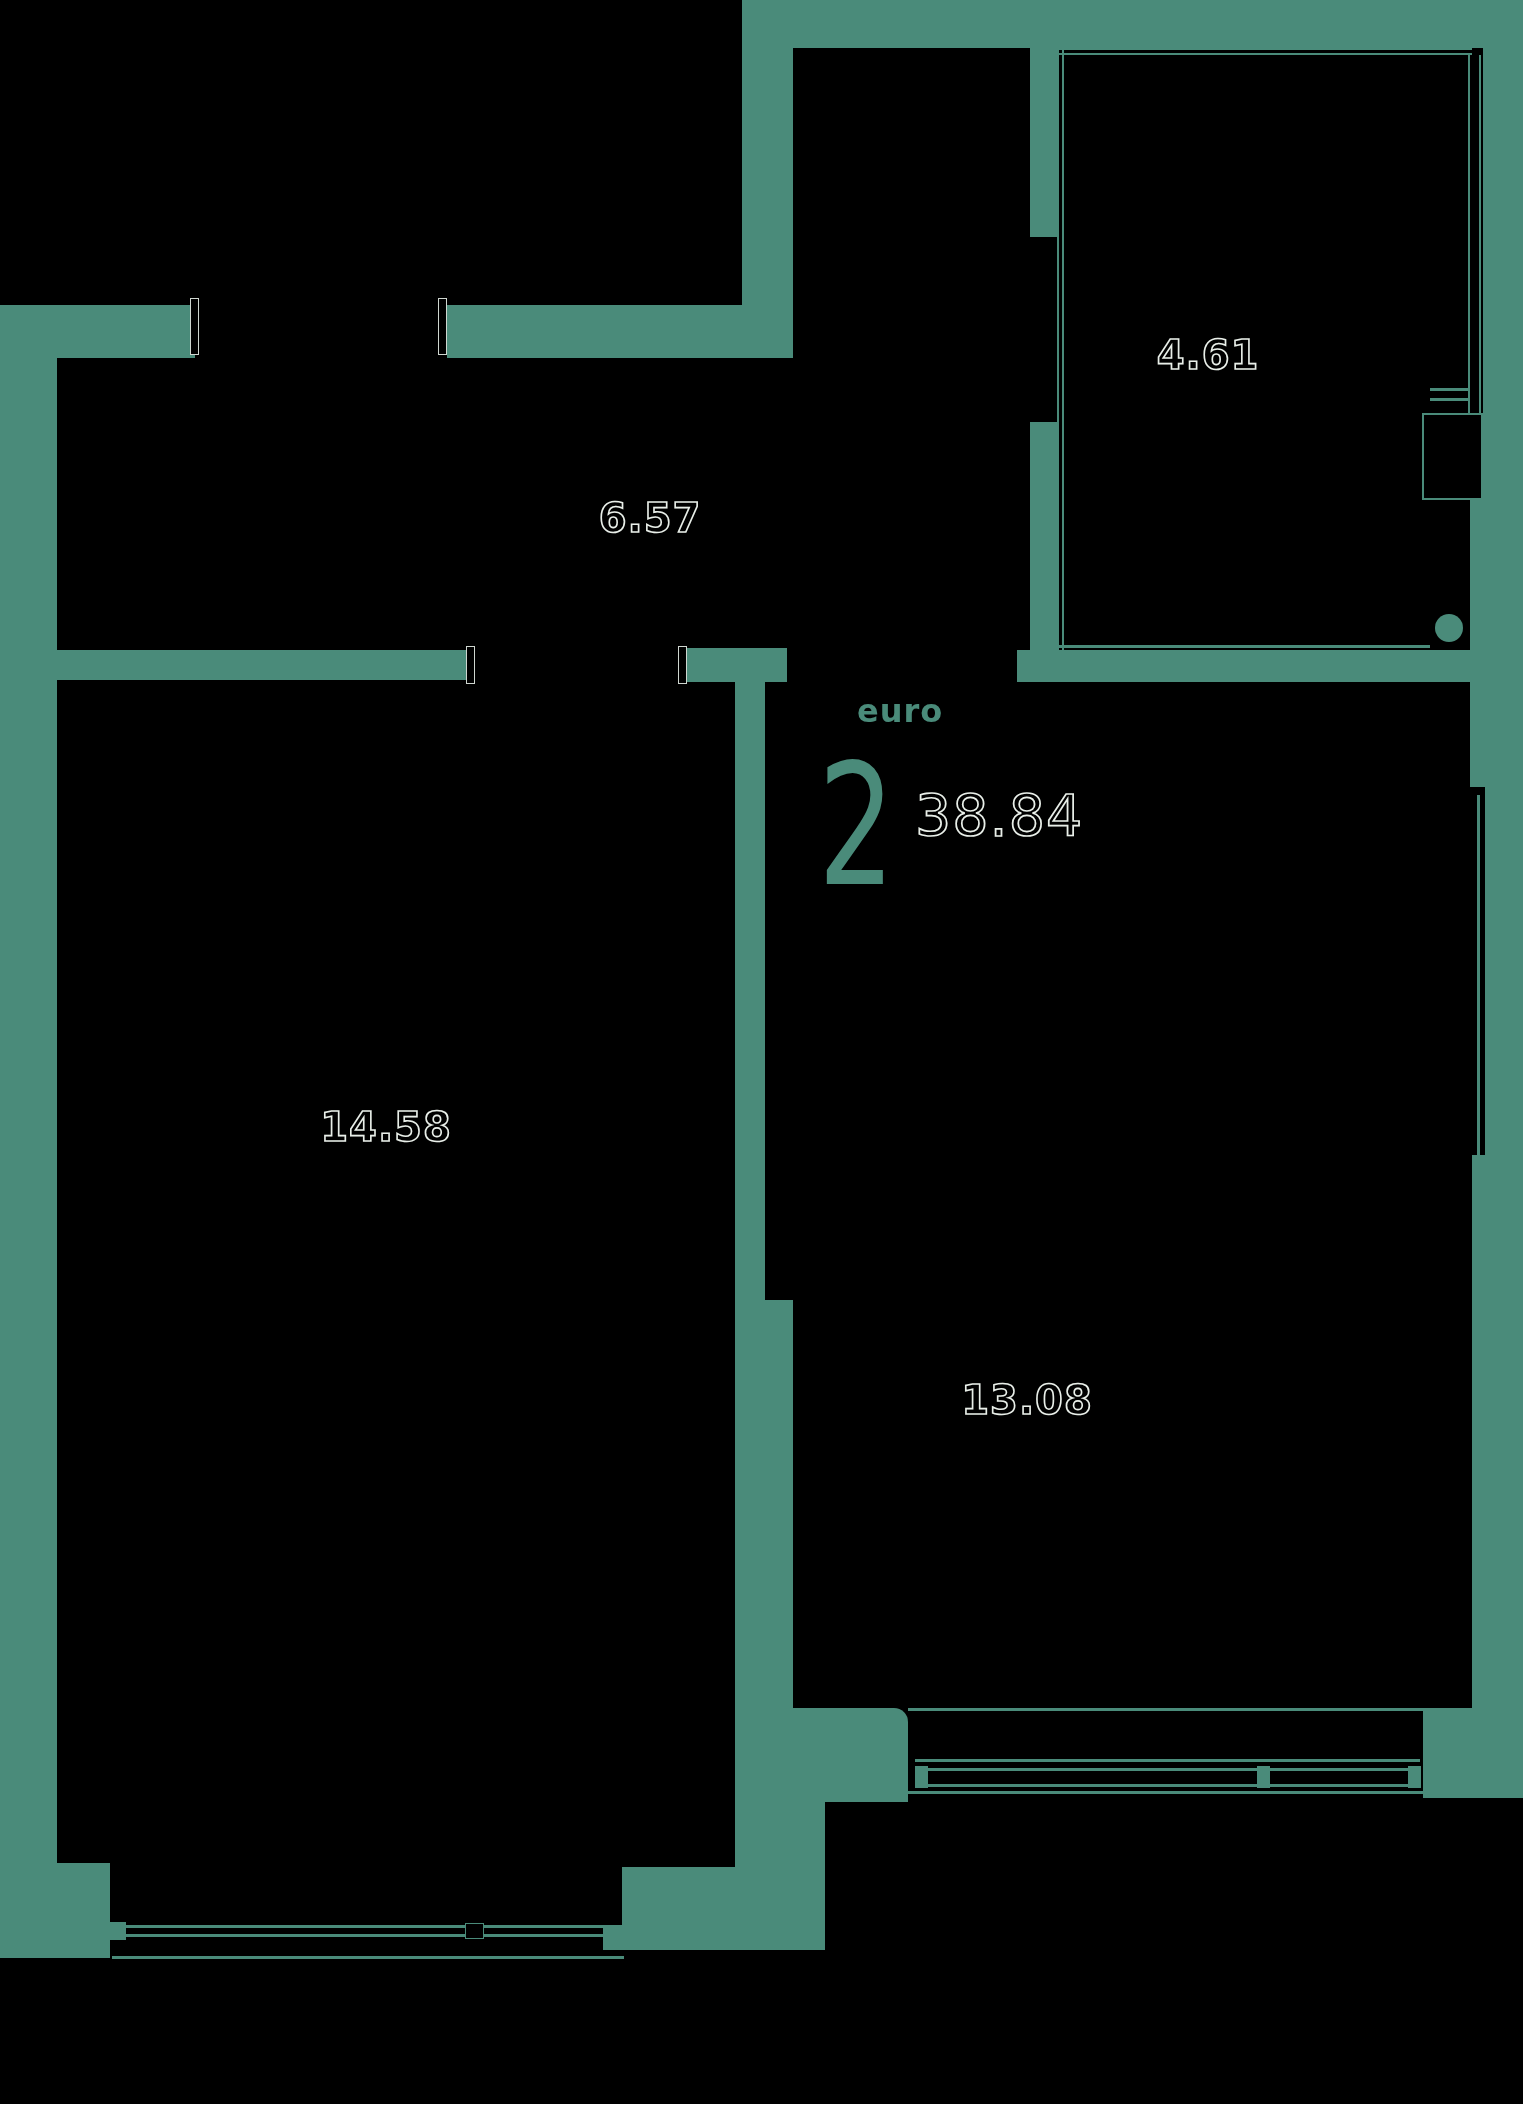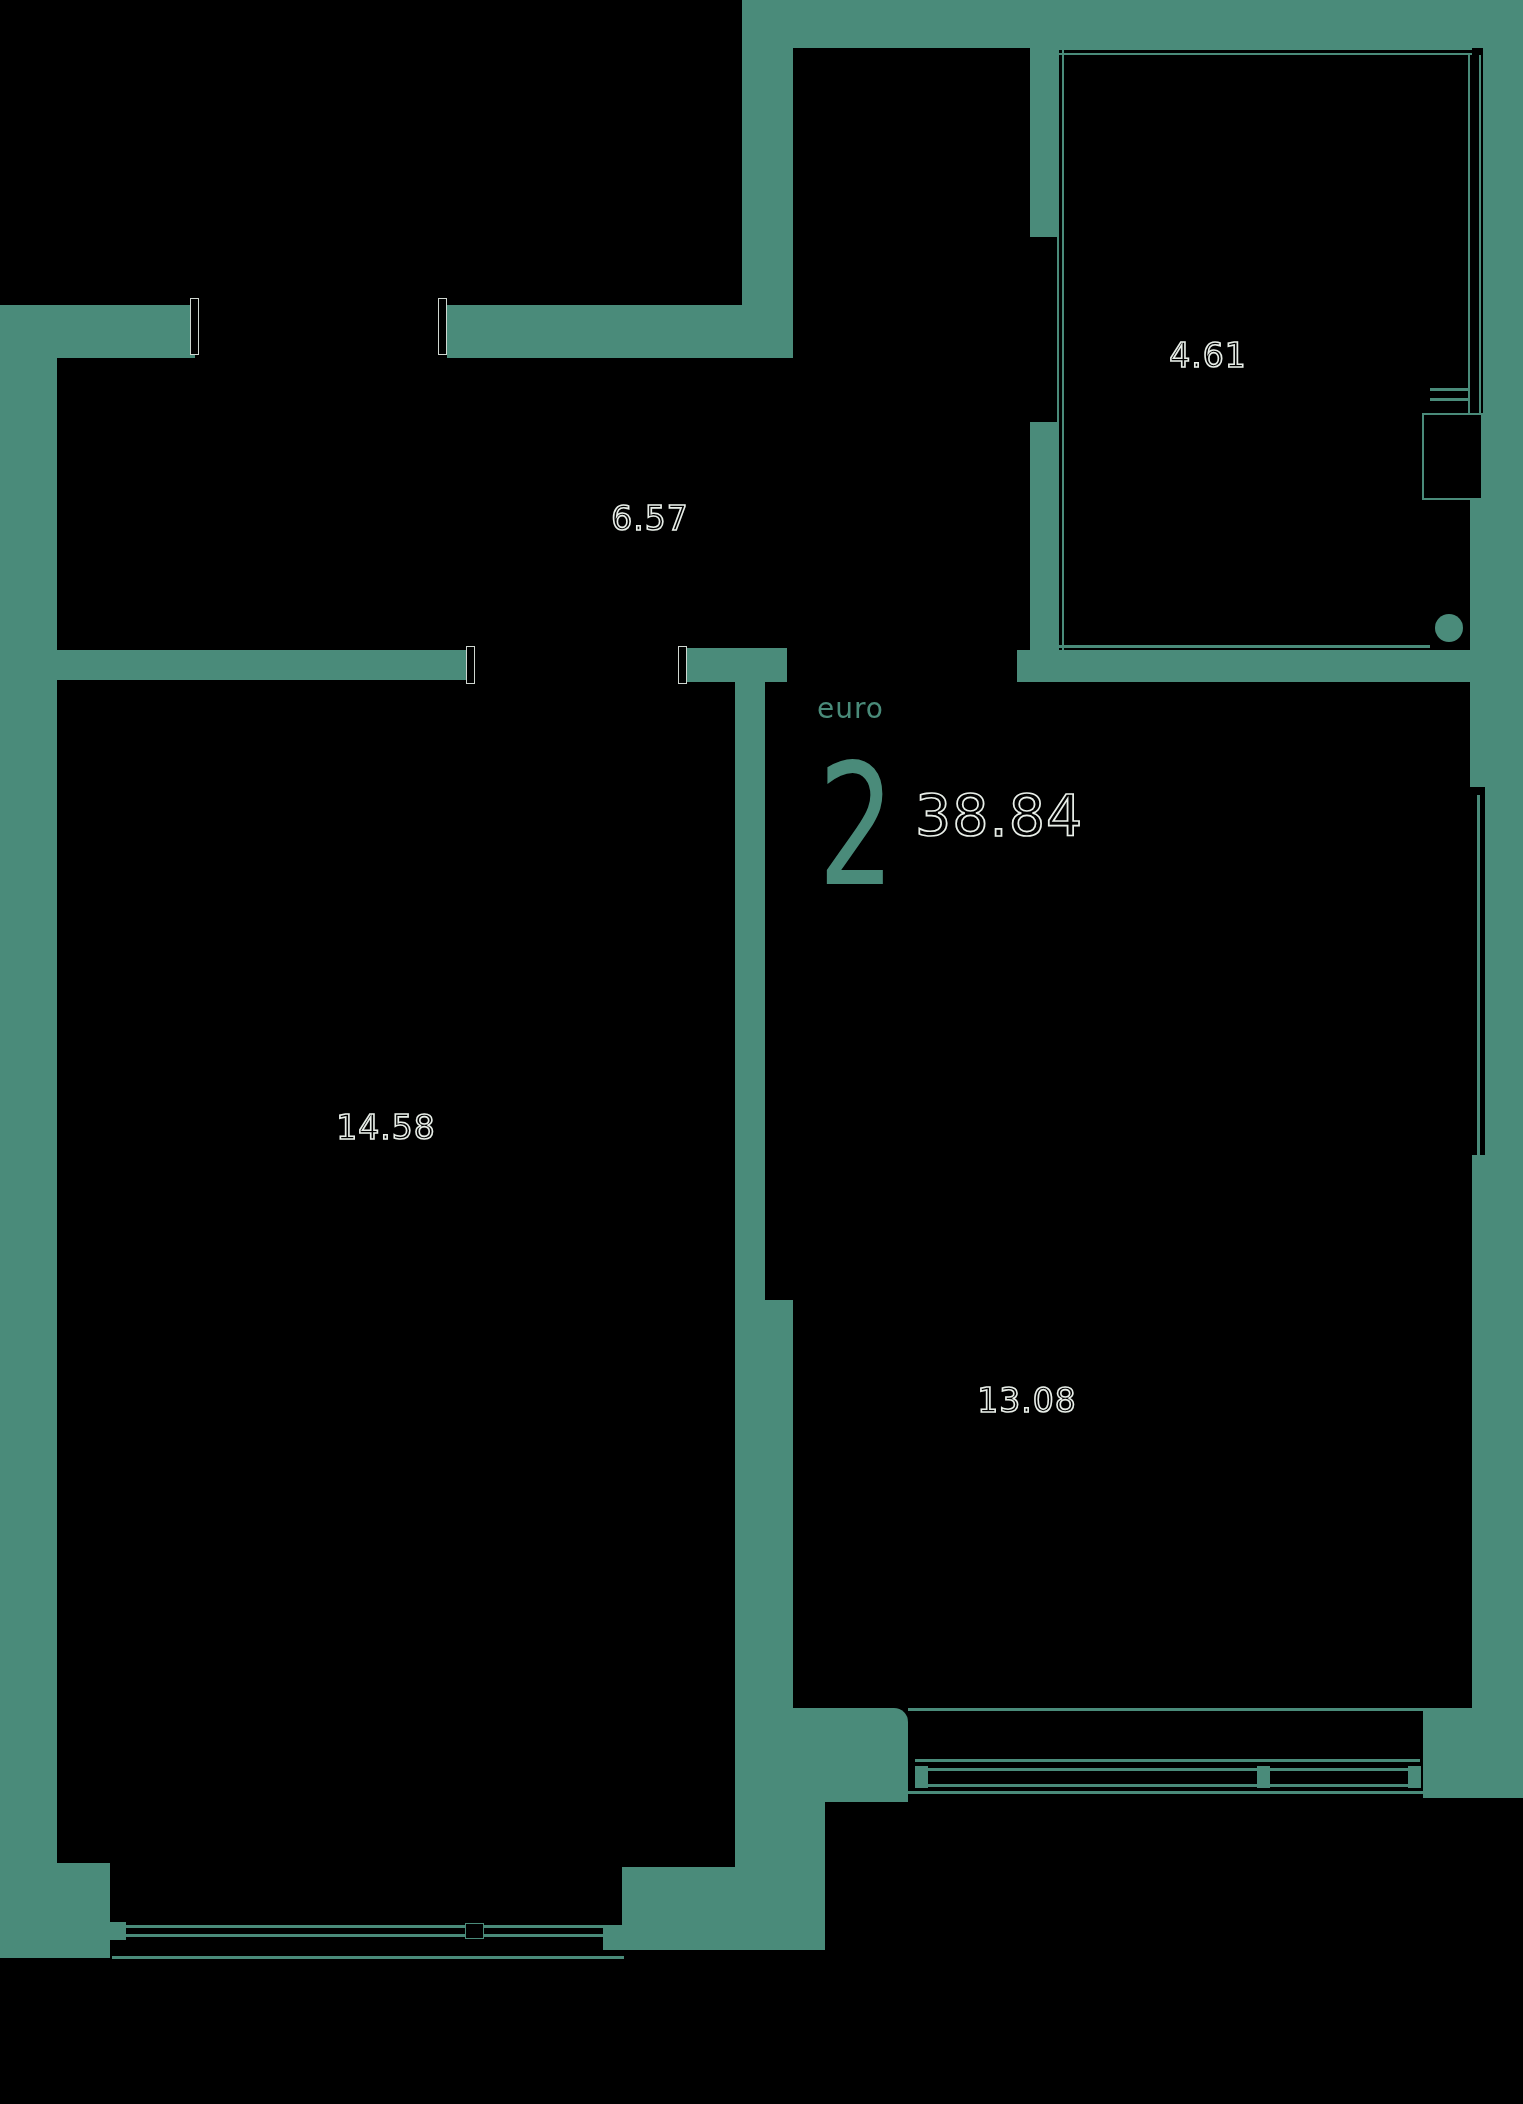--- a/index.html
+++ b/index.html
@@ -12,26 +12,26 @@
   #plan{
     position:relative;width:1523px;height:2104px;background:var(--bg);
     overflow:hidden;font-family:"DejaVu Sans","Liberation Sans",sans-serif;
   }
   .w{position:absolute;background:var(--wall);}
   .tl{position:absolute;background:var(--wall);}
   .jamb{position:absolute;background:#000;border:1px solid var(--jamb);box-sizing:border-box;}
   .notch{position:absolute;background:#000;border:1px solid var(--wall);box-sizing:border-box;}
   .area-label{
     position:absolute;transform:translate(-50%,-50%);
-    font-size:33px;font-weight:400;letter-spacing:1px;
+    font-size:40px;font-weight:700;letter-spacing:1px;
     color:rgba(0,0,0,0);-webkit-text-stroke:1.6px var(--outline);
     white-space:nowrap;
   }
   .title-euro{
-    position:absolute;color:var(--wall);font-size:28px;font-weight:400;letter-spacing:1px;
+    position:absolute;color:var(--wall);font-size:32px;font-weight:700;letter-spacing:1px;margin-left:40px;
   }
   .title-num{
     position:absolute;color:var(--wall);font-size:168px;font-weight:400;line-height:1;
     transform:scaleX(0.72);transform-origin:left top;
   }
   .title-area{
     position:absolute;font-size:57px;font-weight:400;letter-spacing:1px;
     color:rgba(0,0,0,0);-webkit-text-stroke:1.7px var(--outline);white-space:nowrap;
   }
   .circle{position:absolute;background:var(--wall);border-radius:50%;}

